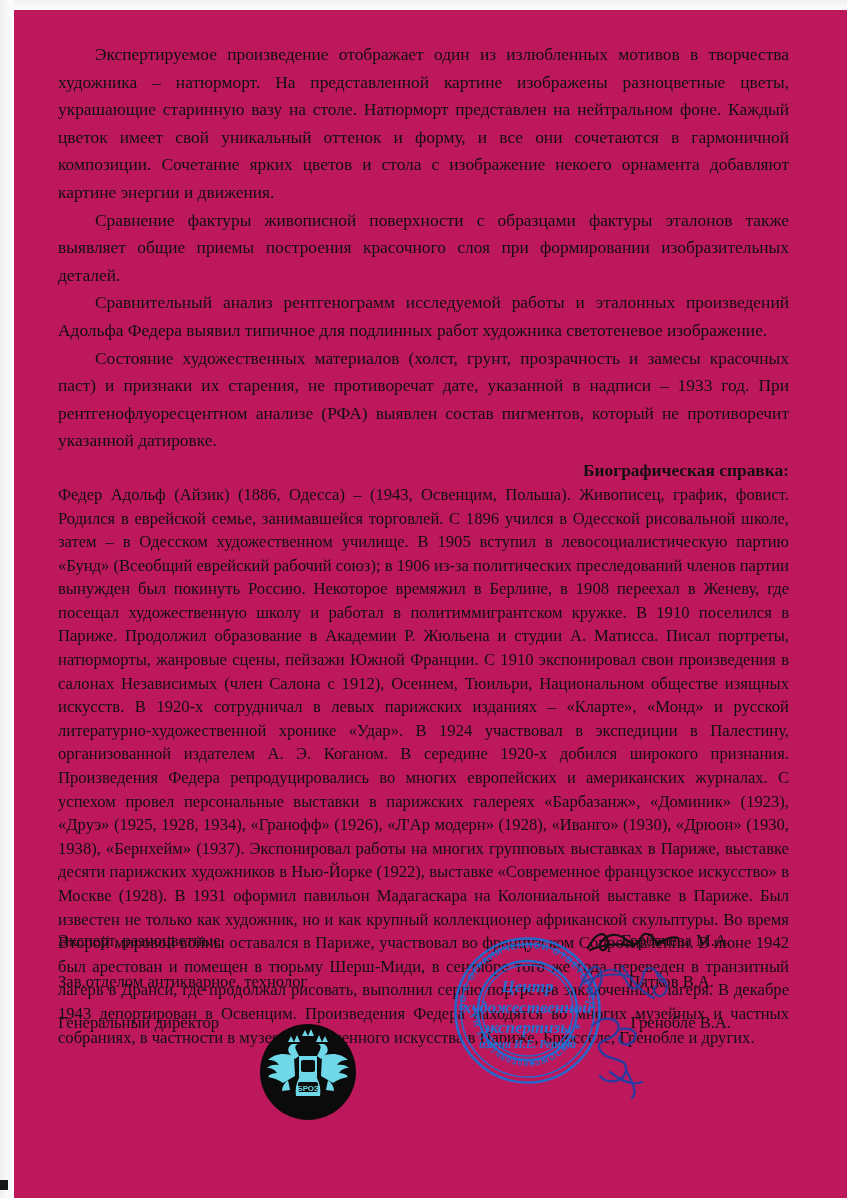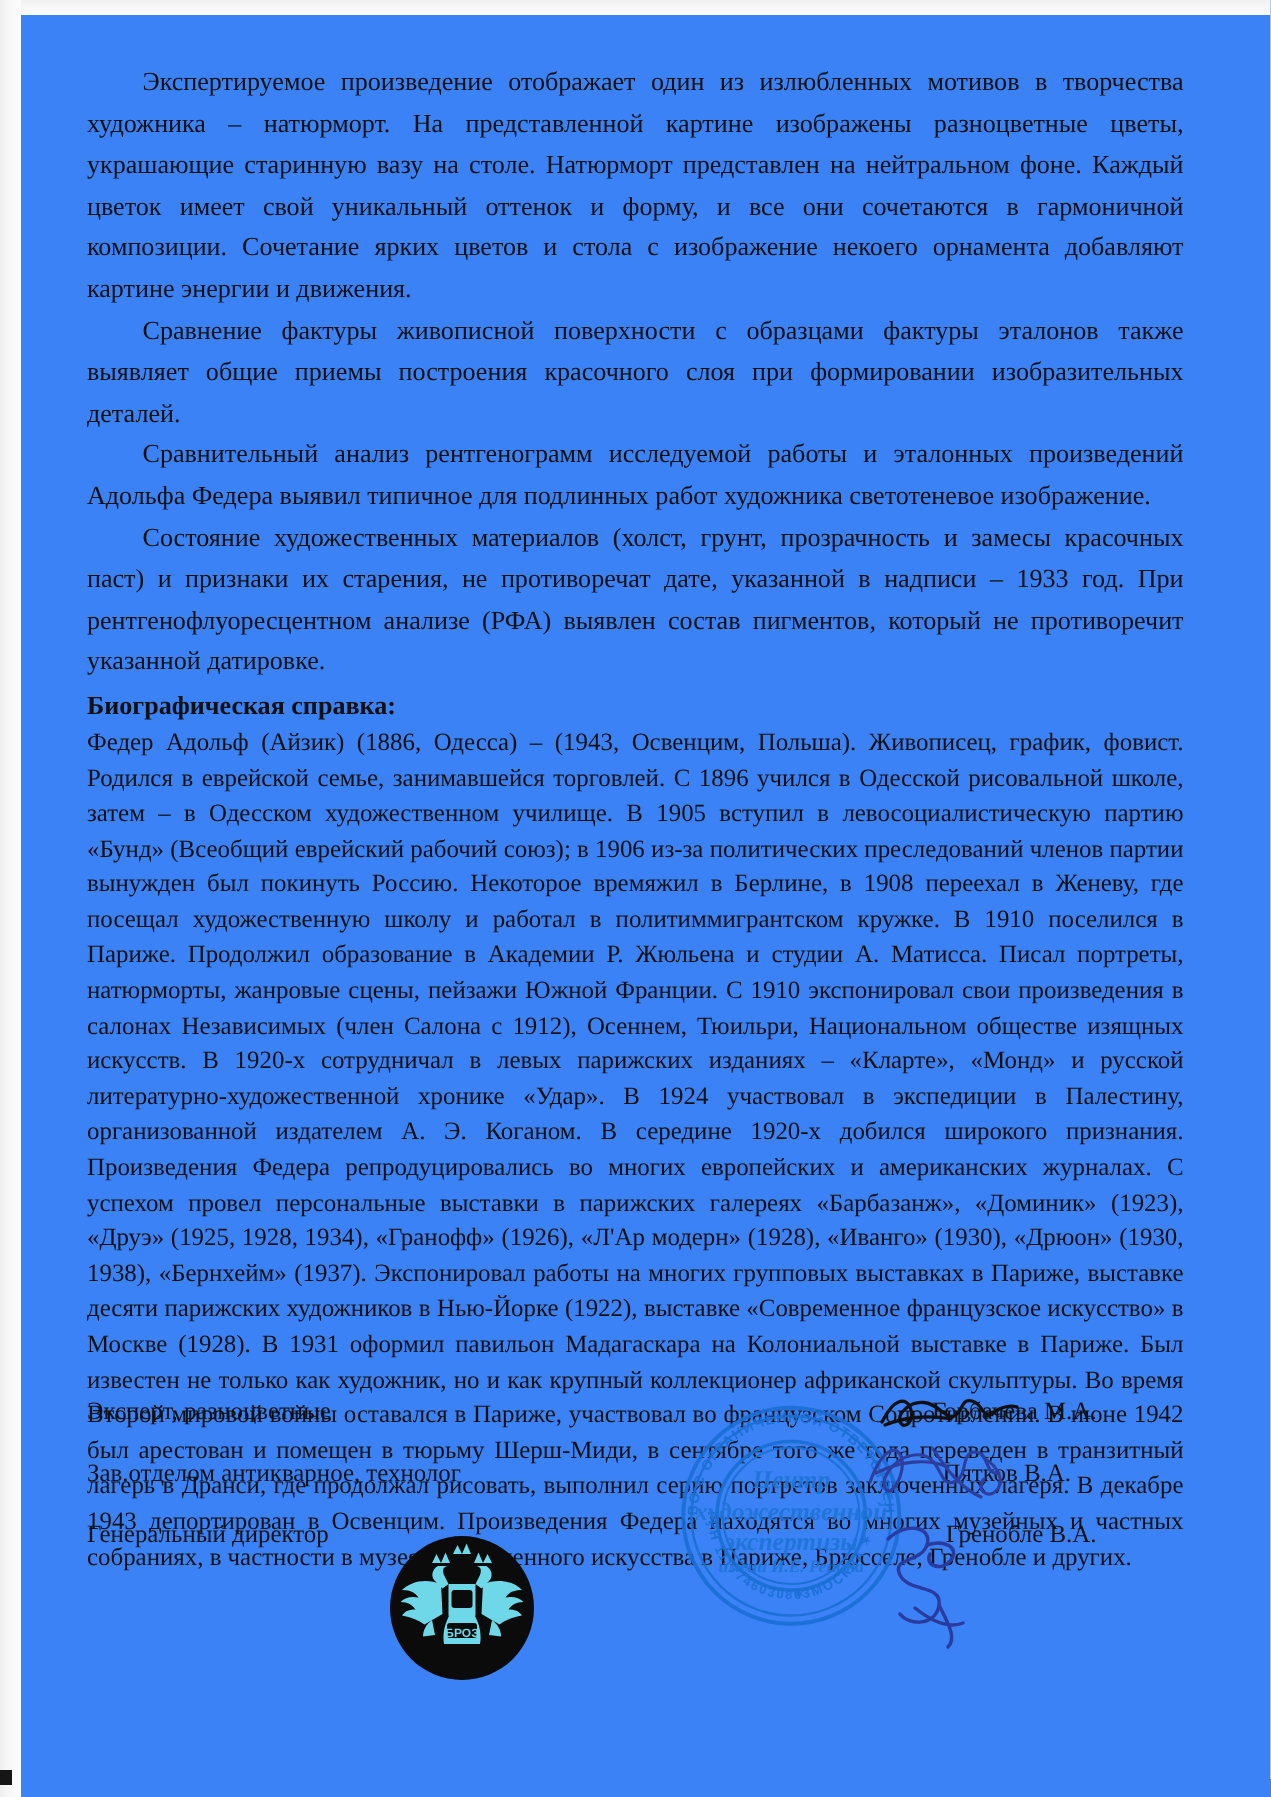--- a/index.html
+++ b/index.html
@@ -5,21 +5,21 @@
 <style>
   html, body {
     margin: 0;
     padding: 0;
     background: #ffffff;
   }
   #page {
     position: relative;
     width: 847px;
     height: 1198px;
-    background: #3b82f6;
+    background: #be185d;
     overflow: hidden;
     font-family: "Liberation Serif", "DejaVu Serif", serif;
     color: #101010;
   }
   
   #scan-edge-left {
     position: absolute;
     left: 0; top: 0;
     width: 14px; height: 1198px;
     background: linear-gradient(to right, #efefef 0%, #f8f8f8 45%, #fdfdfd 100%);
@@ -63,21 +63,21 @@
     text-align: justify;
     text-indent: 37px;
     font-weight: bold;
   }
 
   h2.bio-heading {
     margin: 2px 0 0 0;
     font-size: 17.4px;
     line-height: 26px;
     font-weight: bold;
-    text-align: left;
+    text-align: right;
   }
 
   p.bio {
     margin: 0;
     font-size: 16.6px;
     line-height: 23.6px;
     text-align: justify;
     text-indent: 0;
   }
 

